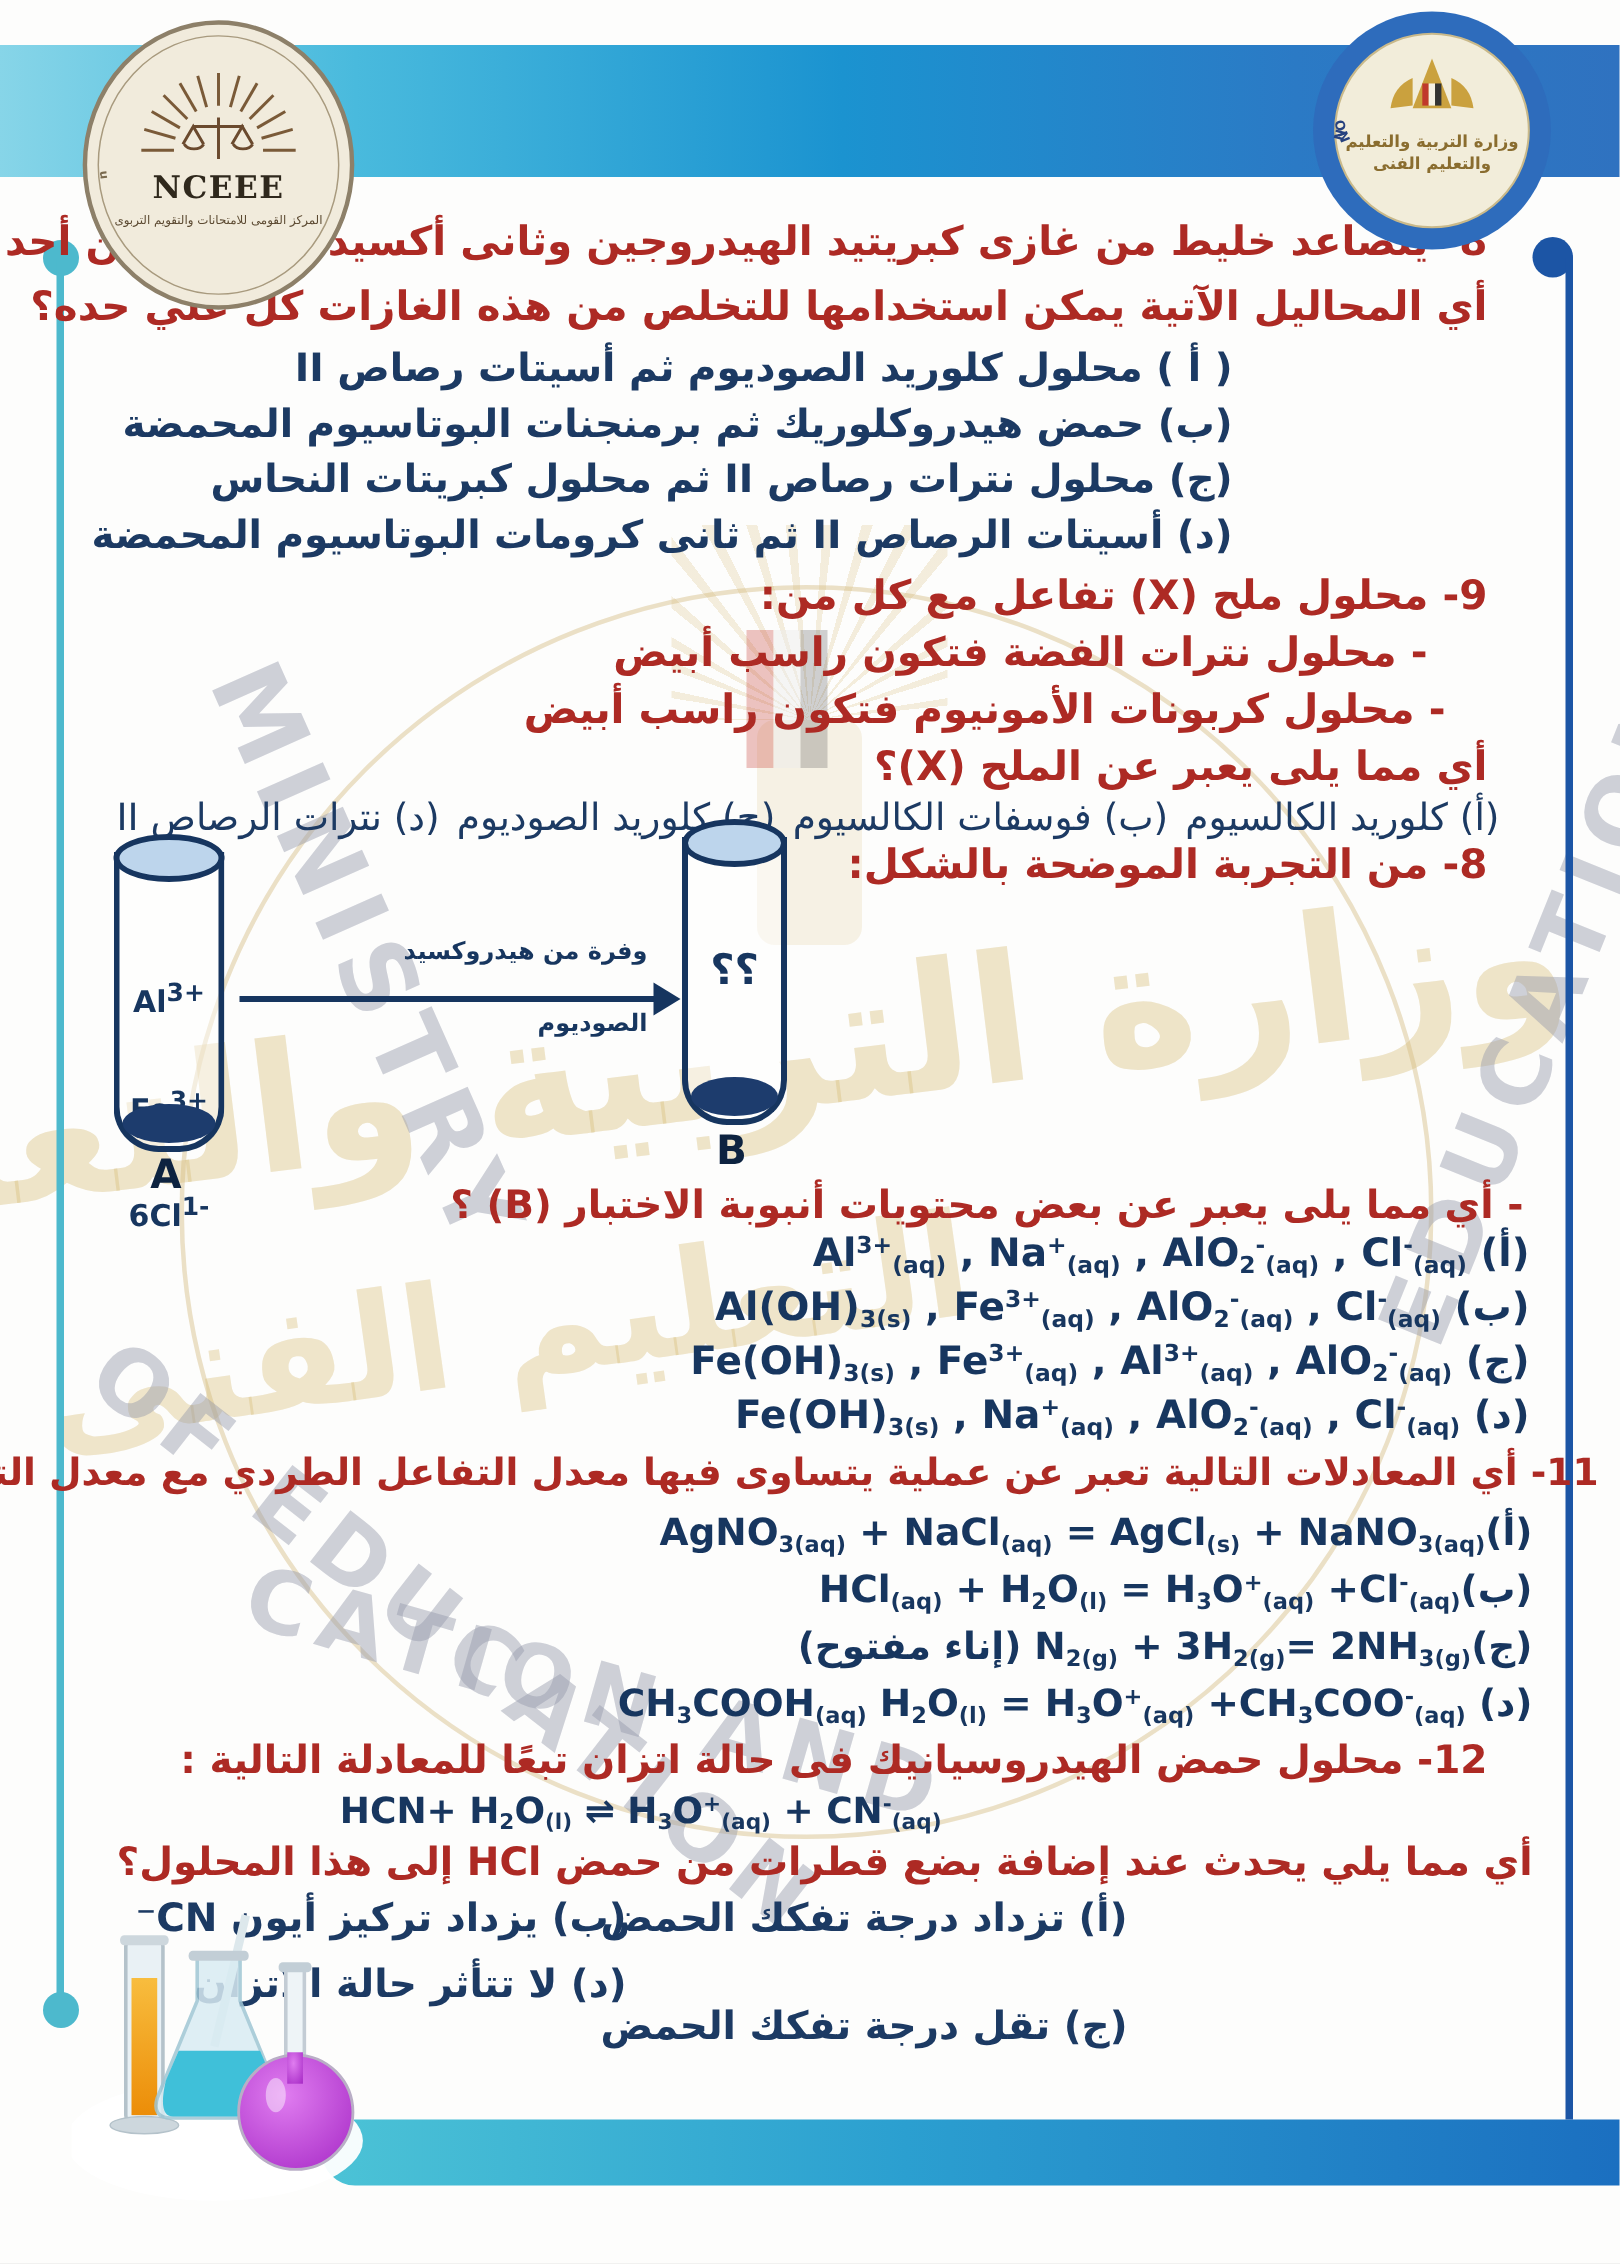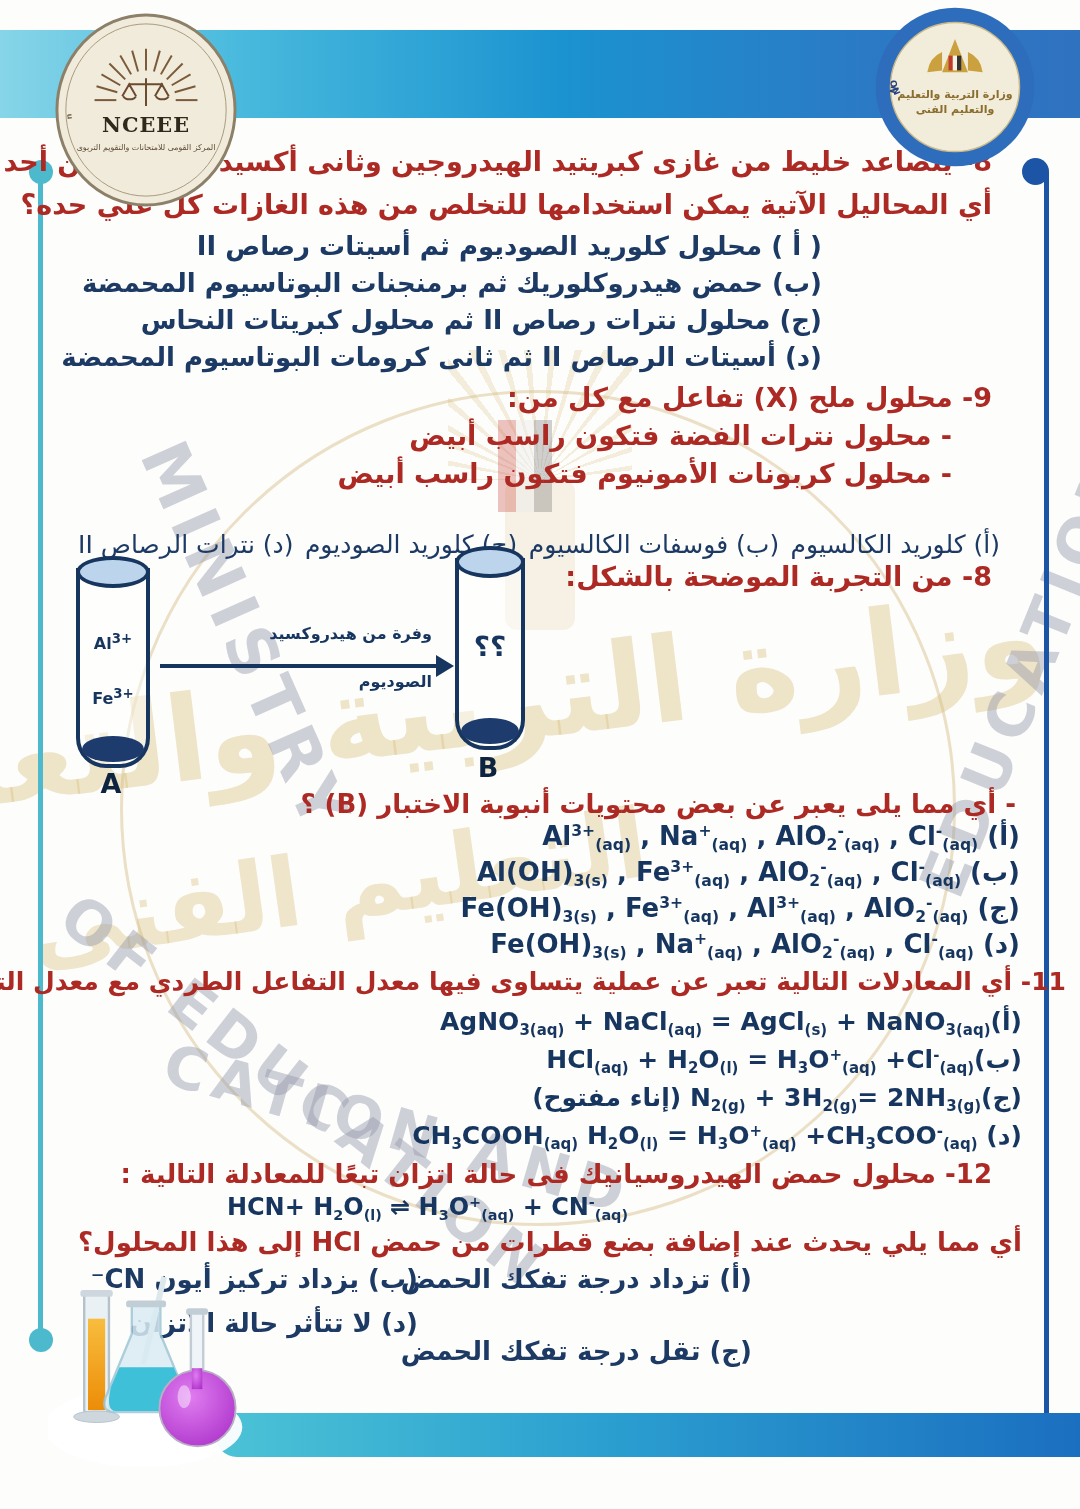--- a/index.html
+++ b/index.html
@@ -52,21 +52,21 @@
   .formula sup{font-size:60%;vertical-align:0.55em;font-weight:600;}
 
   #q8-title{top:146px;right:88px;}
   #q8-question{top:189px;right:88px;}
   #q8-o0{top:231px;right:258px;}
   #q8-o1{top:268px;right:258px;}
   #q8-o2{top:305px;right:258px;}
   #q8-o3{top:342px;right:258px;}
   #q9-title{top:382px;right:88px;}
   #q9-b1{top:420px;right:128px;}
-  #q9-b2{top:458px;right:128px;}
+  #q9-b2{top:458px;right:116px;}
   #q9-question{top:496px;right:88px;}
   #q9-row{top:530px;right:80px;left:78px;display:flex;justify-content:space-between;font-size:25px;font-weight:500;}
   #q10-title{top:561px;right:88px;}
   #q10-question{top:789px;right:64px;font-size:26px;}
   #q10-f0{top:821px;right:60px;}
   #q10-f1{top:857px;right:60px;}
   #q10-f2{top:893px;right:60px;}
   #q10-f3{top:929px;right:60px;}
   #q11-title{top:967px;right:14px;font-size:25px;}
   #q11-f0{top:1007px;right:58px;font-size:25px;margin-left:20px;}
@@ -83,21 +83,21 @@
 
   
   .tube{position:absolute;border:4px solid #16355f;border-top:none;border-radius:0 0 30px 30px;z-index:2;background:rgba(255,255,255,.45);}
   #tubeA{left:76px;top:568px;width:66px;height:196px;}
   #tubeB{left:455px;top:558px;width:62px;height:188px;}
   .tube-mouth{position:absolute;left:-4px;top:-12px;height:24px;border:4px solid #16355f;border-radius:50%;background:#bdd5ec;z-index:3;}
   #tubeA .tube-mouth{width:66px;}
   #tubeB .tube-mouth{width:62px;}
   .tube-liquid{position:absolute;left:2px;right:2px;bottom:2px;height:26px;border-radius:50%;background:#1d3c6d;}
   .ions{position:absolute;left:0;right:0;top:46px;text-align:center;}
-  .ion{direction:ltr;font-weight:700;font-size:16px;color:#17365f;line-height:50px;}
+  .ion{direction:ltr;font-weight:700;font-size:20px;color:#17365f;line-height:36px;margin-top:30px;}
   .tube-q{position:absolute;left:0;right:0;top:72px;text-align:center;color:#17365f;font-weight:700;font-size:28px;}
   .tube-label{position:absolute;text-align:center;color:#0d2340;font-weight:700;font-size:27px;z-index:2;}
   #labelA{left:76px;top:768px;width:70px;}
   #labelB{left:455px;top:752px;width:66px;}
   .arrow-line{position:absolute;left:160px;top:664px;width:280px;height:4px;background:#16355f;z-index:2;}
   .arrow-head{position:absolute;left:436px;top:655px;width:0;height:0;z-index:2;
     border-top:11px solid transparent;border-bottom:11px solid transparent;border-left:18px solid #16355f;}
   .arrow-label{position:absolute;left:160px;width:272px;text-align:right;color:#17365f;font-weight:700;font-size:16px;z-index:2;white-space:nowrap;}
   #arrow-l1{top:624px;}
   #arrow-l2{top:672px;}
@@ -186,20 +186,21 @@
   <div class="line red" id="q8-title">8- يتصاعد خليط من غازى كبريتيد الهيدروجين وثانى أكسيد الكبريت من أحد المصانع.</div>
   <div class="line red" id="q8-question">أي المحاليل الآتية يمكن استخدامها للتخلص من هذه الغازات كل علي حده؟</div>
   <div class="line navy" id="q8-o0">( أ ) محلول كلوريد الصوديوم ثم أسيتات رصاص II</div>
   <div class="line navy" id="q8-o2">(ج)  محلول نترات رصاص II ثم محلول كبريتات النحاس</div>
   <div class="line navy" id="q8-o1">(ب) حمض هيدروكلوريك ثم برمنجنات البوتاسيوم المحمضة</div>
   <div class="line navy" id="q8-o3">(د)  أسيتات الرصاص II ثم ثانى كرومات البوتاسيوم المحمضة</div>
 
   <div class="line red" id="q9-title">9- محلول ملح (X) تفاعل مع كل من:</div>
   <div class="line red" id="q9-b1">-    محلول نترات الفضة فتكون راسب أبيض</div>
   <div class="line red" id="q9-b2">-    محلول كربونات الأمونيوم فتكون راسب أبيض</div>
+  <div class="line red" id="q9-question">أي مما يلى يعبر عن الملح (X)؟</div>
   <div class="line navy" id="q9-row">
     <span>(أ) كلوريد الكالسيوم</span>
     <span>(ب) فوسفات الكالسيوم</span>
     <span>(ج)  كلوريد الصوديوم</span>
     <span>(د)  نترات الرصاص II</span>
   </div>
 
   <div class="line red" id="q10-title">8- من التجربة الموضحة بالشكل:</div>
 
   <div class="tube" id="tubeA">

